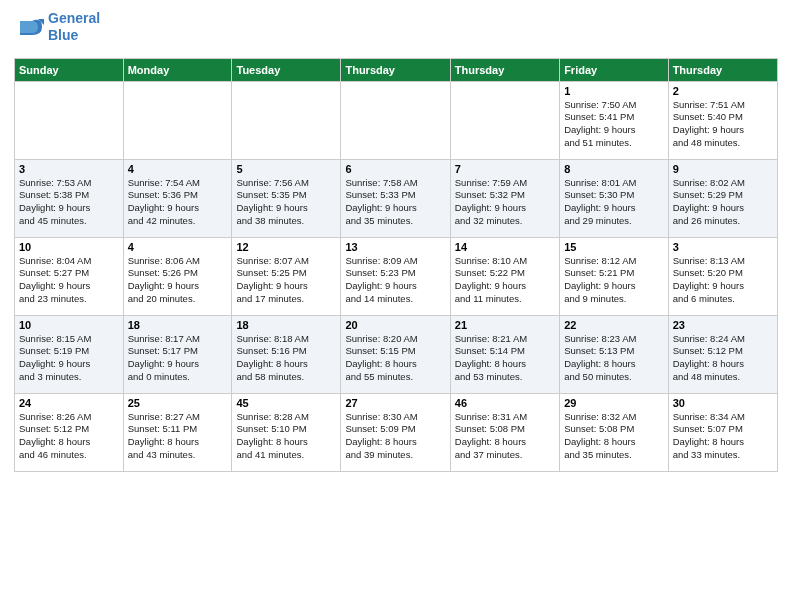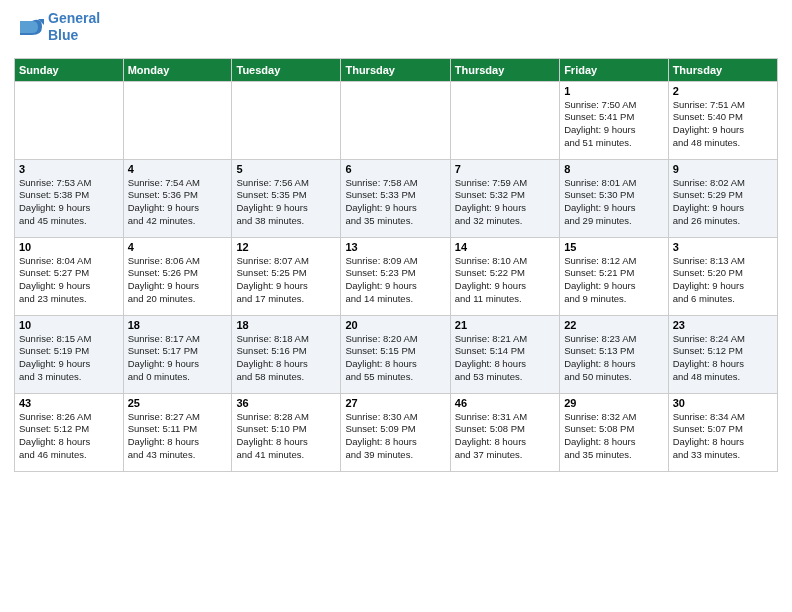--- a/index.html
+++ b/index.html
@@ -224,29 +224,29 @@
             <span class="day-number">22</span>
             <div class="day-info">Sunrise: 8:23 AM<br>Sunset: 5:13 PM<br>Daylight: 8 hours<br>and 50 minutes.</div>
           </td>
           <td>
             <span class="day-number">23</span>
             <div class="day-info">Sunrise: 8:24 AM<br>Sunset: 5:12 PM<br>Daylight: 8 hours<br>and 48 minutes.</div>
           </td>
         </tr>
         <tr>
           <td>
-            <span class="day-number">43</span>
+            <span class="day-number">24</span>
             <div class="day-info">Sunrise: 8:26 AM<br>Sunset: 5:12 PM<br>Daylight: 8 hours<br>and 46 minutes.</div>
           </td>
           <td>
             <span class="day-number">25</span>
             <div class="day-info">Sunrise: 8:27 AM<br>Sunset: 5:11 PM<br>Daylight: 8 hours<br>and 43 minutes.</div>
           </td>
           <td>
-            <span class="day-number">36</span>
+            <span class="day-number">45</span>
             <div class="day-info">Sunrise: 8:28 AM<br>Sunset: 5:10 PM<br>Daylight: 8 hours<br>and 41 minutes.</div>
           </td>
           <td>
             <span class="day-number">27</span>
             <div class="day-info">Sunrise: 8:30 AM<br>Sunset: 5:09 PM<br>Daylight: 8 hours<br>and 39 minutes.</div>
           </td>
           <td>
             <span class="day-number">46</span>
             <div class="day-info">Sunrise: 8:31 AM<br>Sunset: 5:08 PM<br>Daylight: 8 hours<br>and 37 minutes.</div>
           </td>

